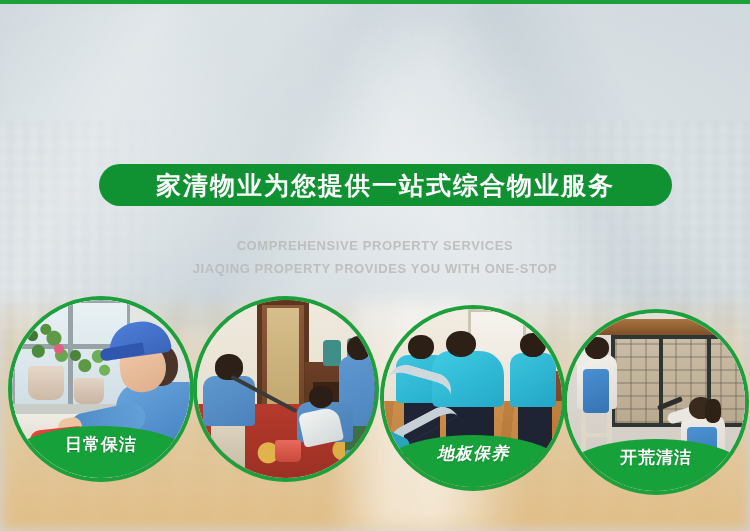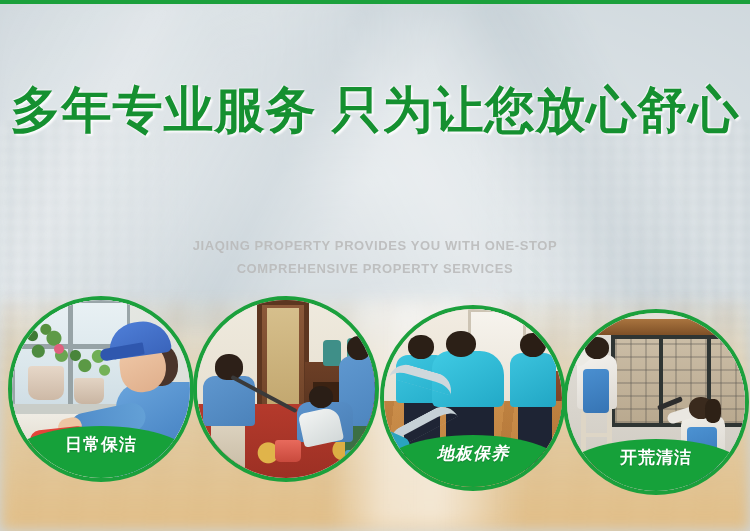--- a/index.html
+++ b/index.html
@@ -382,26 +382,28 @@
 
   <div class="bg-base"></div>
   <div class="bg-streaks"></div>
   <div class="bg-towers"></div>
   <div class="bg-floor"></div>
   <div class="bg-lightcol"></div>
   <div class="bg-haze"></div>
 
   <div class="top-rule"></div>
 
-  <div class="headline">多年专业服务 只为让您放心舒心</div>
-
+
+  <div class="pill">
+    <span class="pill-text">家清物业为您提供一站式综合物业服务</span>
+  </div>
 
   <div class="subtitle">
+    <span>COMPREHENSIVE PROPERTY SERVICES</span>
     <span>JIAQING PROPERTY PROVIDES YOU WITH ONE-STOP</span>
-    <span>COMPREHENSIVE PROPERTY SERVICES</span>
   </div>
 
   <div class="cards">
 
     <div class="card card-1">
       <div class="card-photo">
         <div class="scene">
           <div class="s1-wall"></div>
           <div class="s1-window"></div>
           <div class="s1-mull-v"></div>

